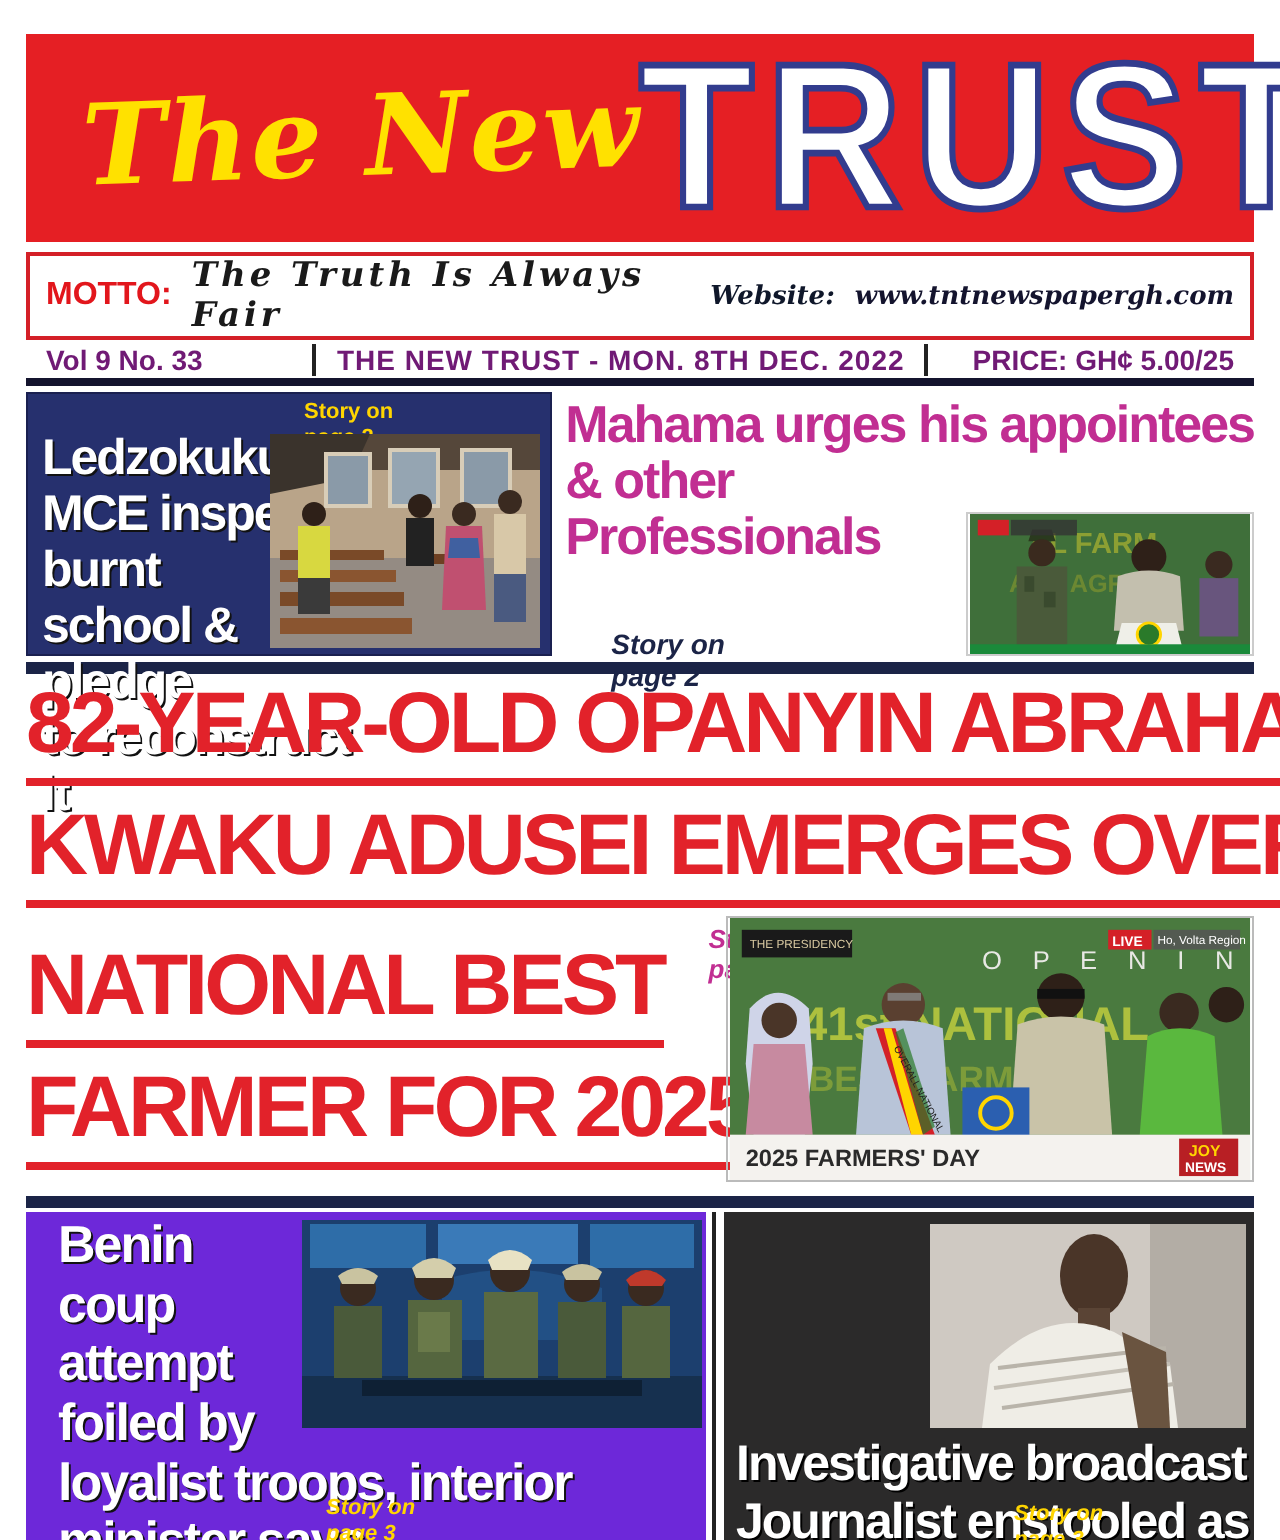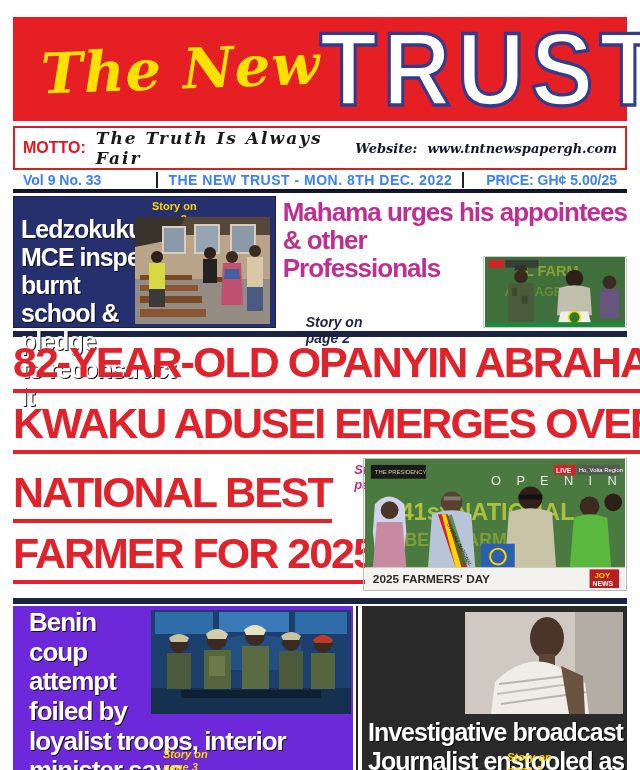--- a/index.html
+++ b/index.html
@@ -36,21 +36,21 @@
     color:#1a1a1a; font-size:17px; letter-spacing:2px; flex:1;
   }
   .website {
     font-family:"DejaVu Serif", serif; font-style:italic; font-weight:bold;
     color:#14142e; font-size:13px;
   }
   .website-label{ font-family:"DejaVu Serif", serif; font-style:italic; font-weight:bold; color:#0f172a; font-size:13px;}
   
   .dateline {
     height:23px; display:flex; align-items:center;
-    border-bottom:4px solid #14142e; font-weight:bold; font-size:14px; color:#3b82f6;
+    border-bottom:4px solid #14142e; font-weight:bold; font-size:14px; color:#701a75;
   }
   .dateline .cell { padding:0 10px; white-space:nowrap; }
   .dl-vol { width:148px; border-right:2px solid #222; }
   .dl-center { flex:1; text-align:center; border-right:2px solid #222; letter-spacing:0.5px; }
   .dl-price { width:152px; text-align:right;margin-left:12px; }
   
   .top-band { margin-top:3px; display:flex; gap:5px; height:132px; }
   .card-navy {
     width:308px; background:#26306e; position:relative; color:#fff;
     padding:4px 0 0 7px; border:1px solid #1a2050;

